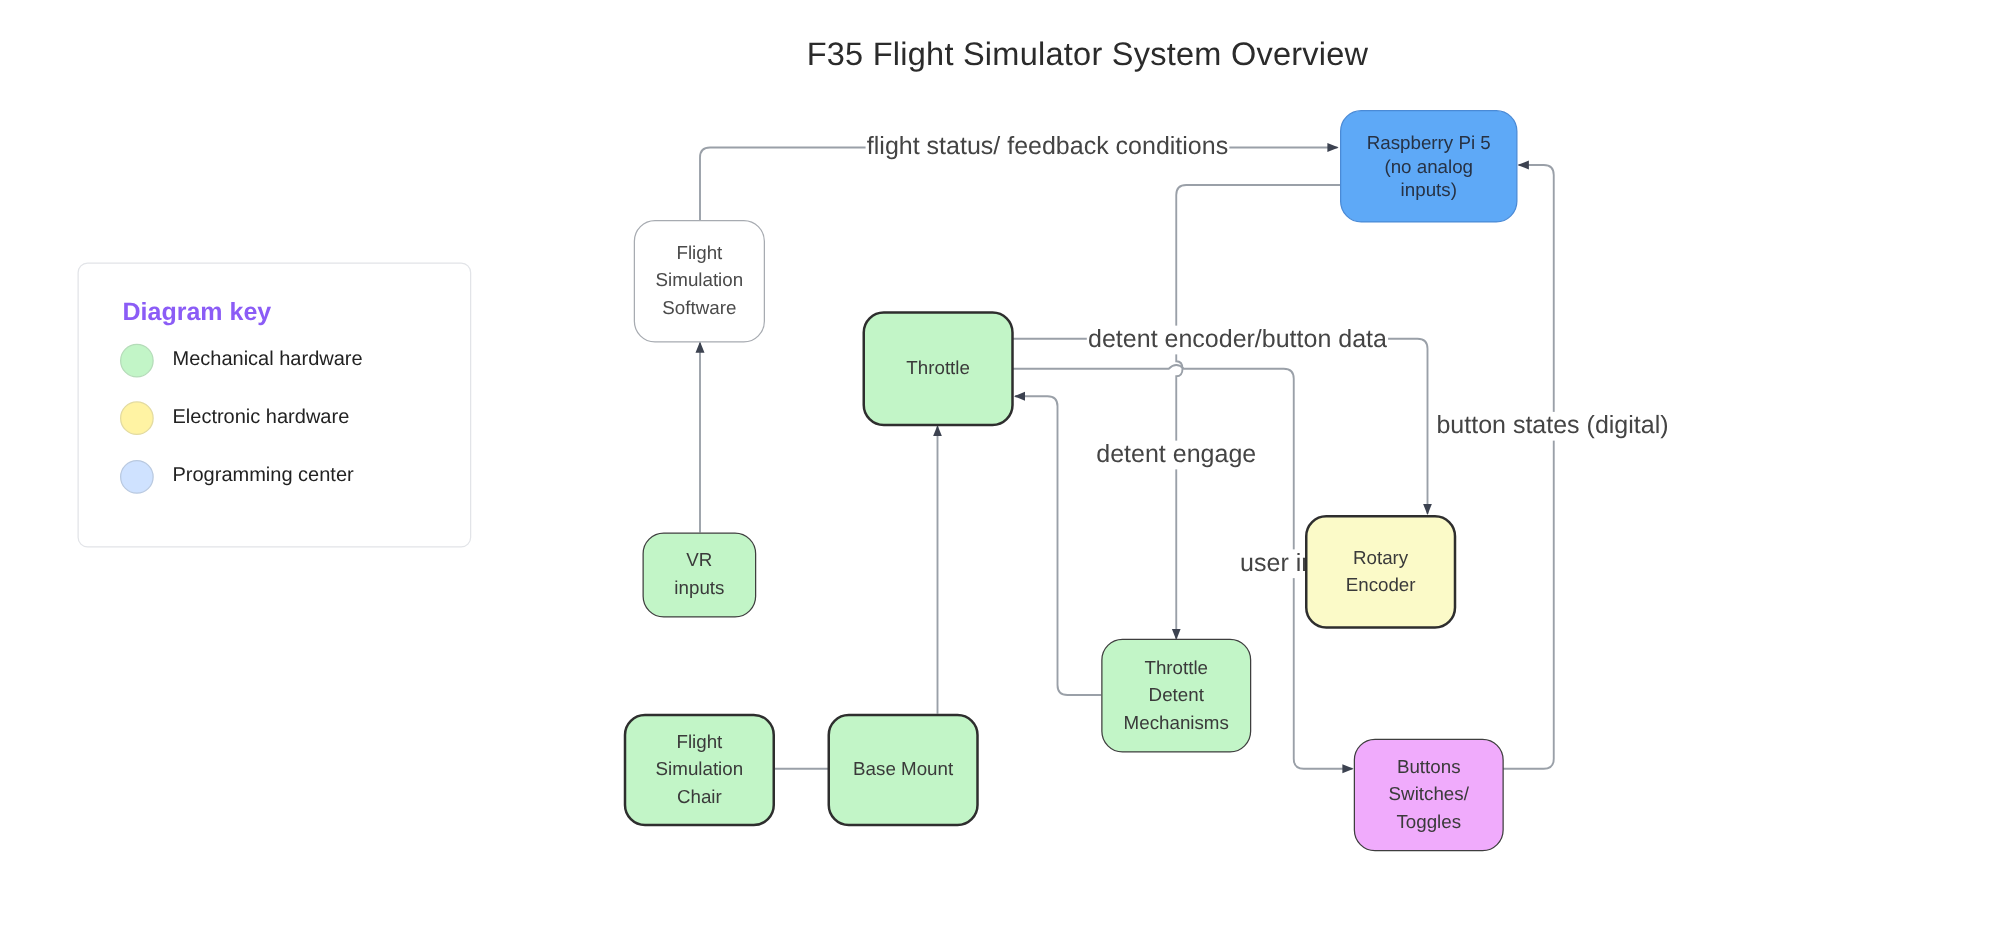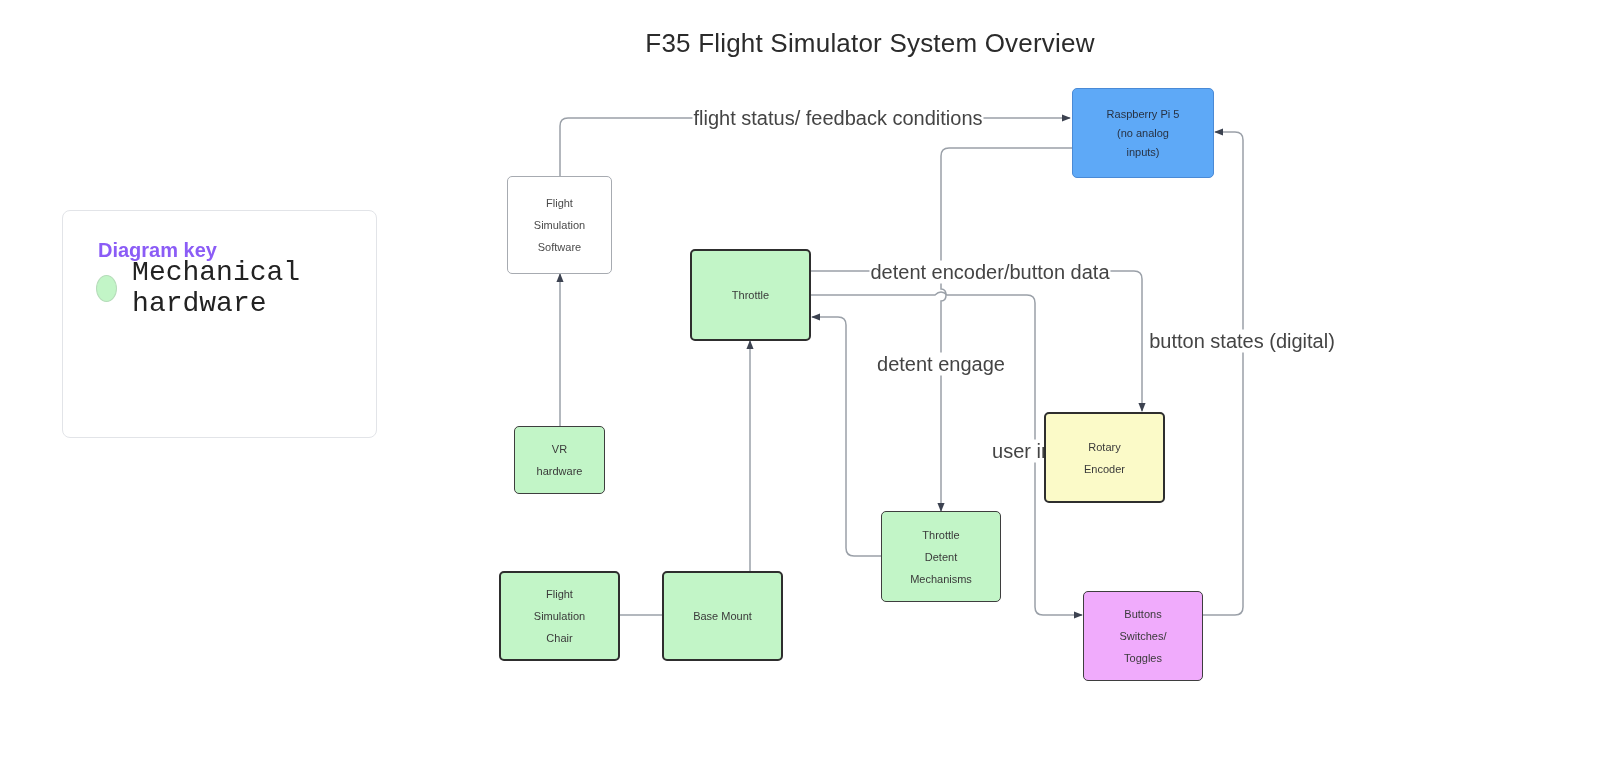--- a/index.html
+++ b/index.html
@@ -2,41 +2,49 @@
 <html><head>
 <meta charset="utf-8">
 <style>
   html, body { margin:0; padding:0; background:#ffffff; }
   body { width:1603px; height:761px; position:relative; overflow:hidden; font-family:"Liberation Sans", sans-serif; color:#2d2d2d; }
   .title { position:absolute; left:0; width:1740px; top:28px; text-align:center; font-size:26px; color:#2b2b2b; letter-spacing:0.2px; }
   .legend { position:absolute; left:62px; top:210px; width:315px; height:228px; border:1px solid #e2e4e8; border-radius:8px; box-sizing:border-box; background:#fff; }
   .legend-title { position:absolute; left:35px; top:28px; font-size:20px; font-weight:bold; color:#8b5cf6; }
   .legend-item { position:absolute; left:33px; height:30px; display:flex; align-items:center; }
   .legend-dot { width:27px; height:27px; border-radius:50%; box-sizing:border-box; margin-right:15px; }
-  .legend-label { font-size:28px; color:#222;font-family:Liberation Mono, monospace; }
+  .legend-label { font-size:16px; color:#222; }
   svg#diagram { position:absolute; left:0; top:0; }
-  .node { position:absolute; box-sizing:border-box; display:flex; align-items:center; justify-content:center; text-align:center; font-size:11px; line-height:22px; color:#3a3a3a; border-radius:5px; white-space:pre-line; }
+  .node { position:absolute; box-sizing:border-box; display:flex; align-items:center; justify-content:center; text-align:center; font-size:15px; line-height:22px; color:#3a3a3a; border-radius:17px; white-space:pre-line; }
   .mech { background:#c2f5c7; border:2px solid #2e2e2e; }
   .mech-thin { background:#c2f5c7; border:1.5px solid #3e3e3e; }
   .elec { background:#fbfac8; border:2px solid #2e2e2e; }
   .elec-thin { background:#f0abfc; border:1.5px solid #3e3e3e;margin-top:20px; }
   .prog { background:#5ea9f7; border:1px solid #4a8ad6; color:#273244; line-height:19px; }
   .soft { background:#ffffff; border:1px solid #a7abb1; color:#4a4a4a; }
   .edge-label { position:absolute; font-size:20px; color:#444; background:#fff; padding:0 1px; white-space:nowrap; transform:translate(-50%,-50%); }
 </style>
 </head>
 <body>
 
 <div class="title">F35 Flight Simulator System Overview</div>
 
 <div class="legend">
   <div class="legend-title">Diagram key</div>
   <div class="legend-item" style="top:62px">
     <span class="legend-dot" style="background:#c2f5c7;border:1px solid #b5dcb9"></span>
     <span class="legend-label">Mechanical hardware</span>
+  </div>
+  <div class="legend-item" style="top:108px">
+    <span class="legend-dot" style="background:#fff3a3;border:1px solid #e3dba0"></span>
+    <span class="legend-label">Electronic hardware</span>
+  </div>
+  <div class="legend-item" style="top:155px">
+    <span class="legend-dot" style="background:#cfe2ff;border:1px solid #b9c9e0"></span>
+    <span class="legend-label">Programming center</span>
   </div>
 </div>
 
 <svg id="diagram" width="1603" height="761">
   <defs>
     <marker id="arrow" viewBox="0 0 10 10" refX="9" refY="5" markerWidth="9" markerHeight="9" orient="auto-start-reverse" markerUnits="userSpaceOnUse">
       <path d="M0,1 L10,5 L0,9 z" fill="#3c4250"></path>
     </marker>
   </defs>
   <g fill="none" stroke="#9aa0a8" stroke-width="1.5">
@@ -59,21 +67,21 @@
 <div class="edge-label" style="left:1242px;top:341px">button states (digital)</div>
 
 <div class="node prog" style="left:1072px;top:88px;width:142px;height:90px">Raspberry Pi 5
 (no analog
 inputs)</div>
 <div class="node soft" style="left:507px;top:176px;width:105px;height:98px">Flight
 Simulation
 Software</div>
 <div class="node mech" style="left:690px;top:249px;width:121px;height:92px">Throttle</div>
 <div class="node mech-thin" style="left:514px;top:426px;width:91px;height:68px">VR
-hardware</div>
+inputs</div>
 <div class="node mech" style="left:499px;top:571px;width:121px;height:90px">Flight
 Simulation
 Chair</div>
 <div class="node mech" style="left:662px;top:571px;width:121px;height:90px">Base Mount</div>
 <div class="node mech-thin" style="left:881px;top:511px;width:120px;height:91px">Throttle
 Detent
 Mechanisms</div>
 <div class="node elec" style="left:1044px;top:412px;width:121px;height:91px">Rotary
 Encoder</div>
 <div class="node elec-thin" style="left:1083px;top:571px;width:120px;height:90px">Buttons

